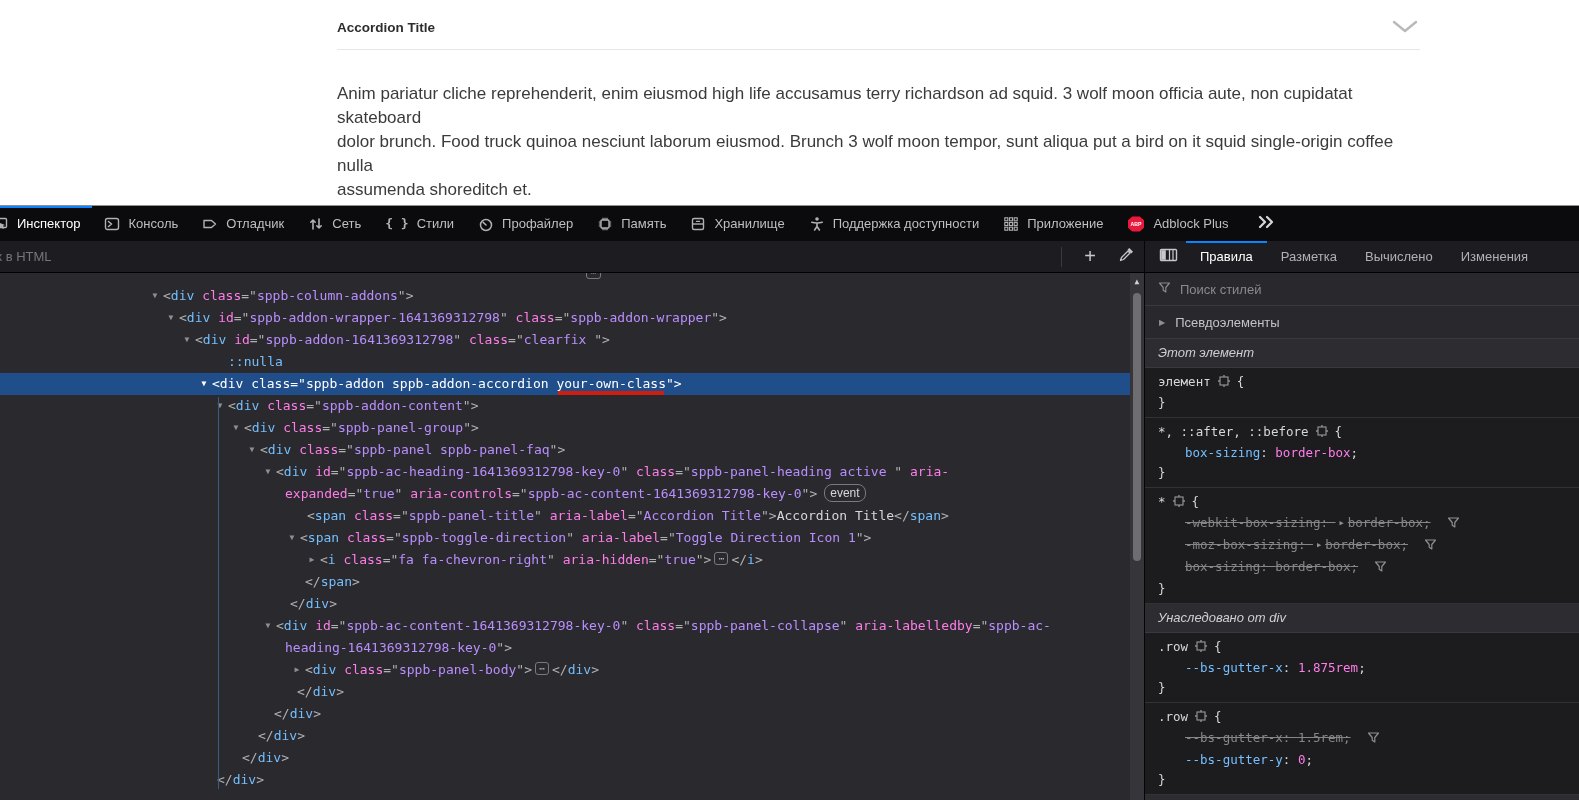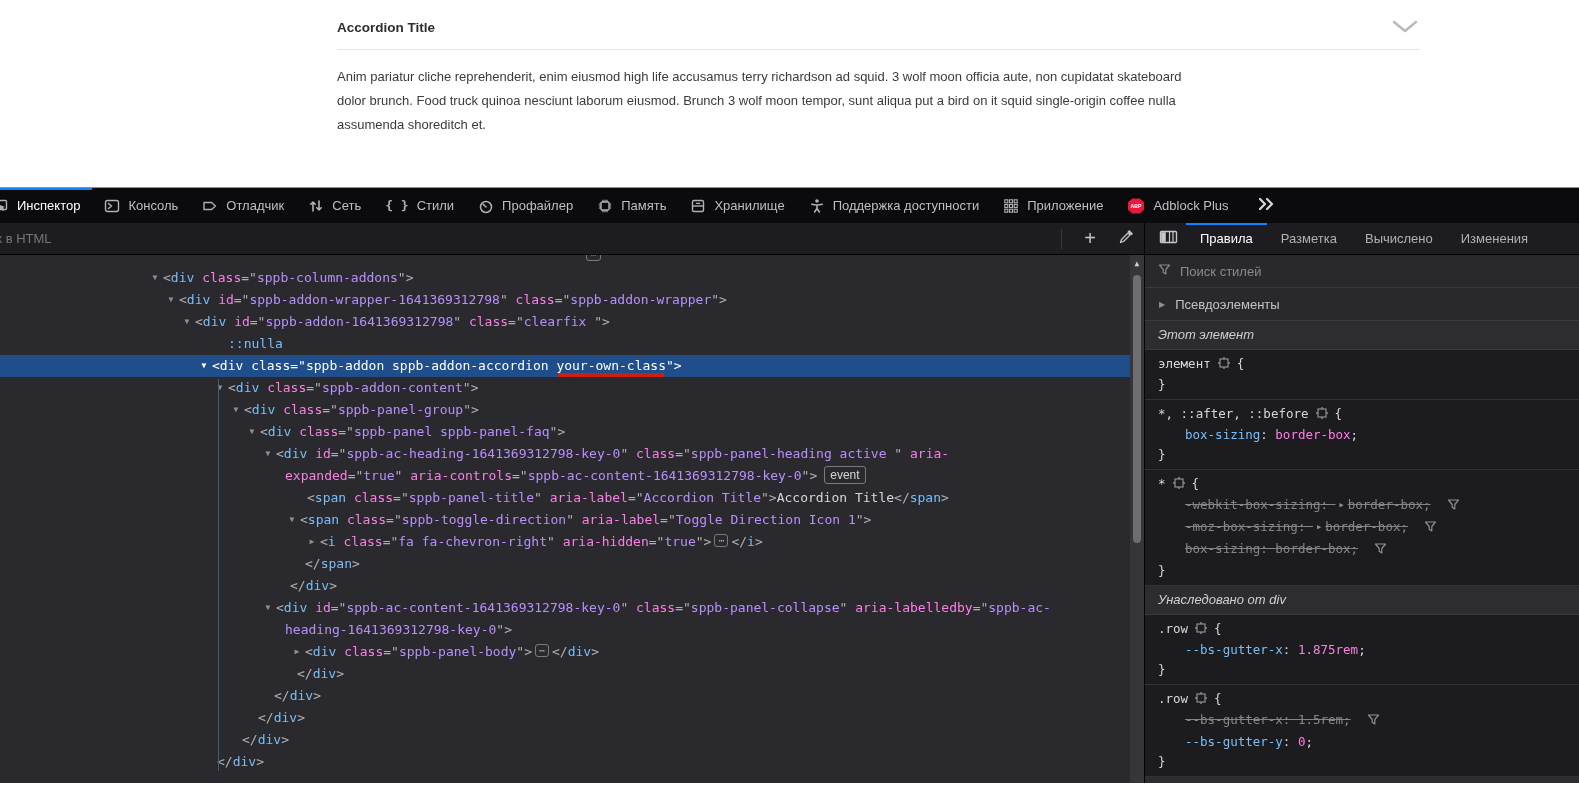--- a/index.html
+++ b/index.html
@@ -2,23 +2,23 @@
 <html style="--accent: #0a84ff; --selection: #204e8a; --tag: #75bfff; --attribute: #ff7de9; --value: #b98eff; --annotation: #cf1d10; --abp_red: #e8193c;"><head>
 <meta charset="utf-8">
 <style>
   html,body{margin:0;padding:0;width:1579px;height:800px;overflow:hidden;background:#fff;
     font-family:"Liberation Sans",sans-serif;}
   
   .content{position:absolute;left:0;top:0;width:1579px;height:205px;background:#fff;}
   .page-heading{position:absolute;left:337px;top:20px;font-size:13.5px;font-weight:bold;color:#2d2d2d;}
   .page-divider{position:absolute;left:337px;top:49px;width:1083px;height:1px;background:#e6e6e6;}
   .page-chevron{position:absolute;left:1392px;top:20px;color:#b9b9b9;}
-  .page-body{position:absolute;left:337px;top:65px;width:1060px;font-size:13px;line-height:24px;color:#3b3b3b;}
-  
-  .devtools{position:absolute;left:0;top:187px;width:1579px;height:595px;background:#0b0b0d;border-top:1px solid #8f8f8f;box-sizing:border-box;}
+  .page-body{position:absolute;left:337px;top:82px;width:1060px;font-size:17px;line-height:24px;color:#3b3b3b;}
+  
+  .devtools{position:absolute;left:0;top:205px;width:1579px;height:595px;background:#0b0b0d;border-top:1px solid #8f8f8f;box-sizing:border-box;}
   
   .tabbar{height:35px;display:flex;align-items:stretch;background:#0b0b0d;overflow:hidden;}
   .tab{position:relative;display:flex;align-items:center;gap:8px;padding:0 12px;color:#bfbfc1;font-size:13px;white-space:nowrap;}
   .tab.active{color:#fff;}
   .tab.active::before{content:"";position:absolute;top:0;left:0;right:0;height:2px;background:var(--accent);}
   .tab .ic{display:flex;align-items:center;color:#b1b1b3;}
   .tab:first-child{padding-left:0;}
   .clip-ic{width:9px;overflow:hidden;}
   .clip-ic svg{margin-left:-8px;}
   .more{display:flex;align-items:center;padding:0 16px;color:#d7d7db;}
@@ -47,21 +47,21 @@
   .mrow.sel{background:var(--selection);}
   .mrow.sel span{color:#fff;}
   .arw{position:absolute;top:0;width:12px;height:22px;line-height:22px;font-size:8px;color:#8f8f93;text-align:center;}
   .sel .arw{color:#fff;}
   .tk-p{color:#b1b1b3;}
   .tk-t{color:var(--tag);}
   .tk-a{color:var(--attribute);}
   .tk-v{color:var(--value);}
   .tk-x{color:#d7d7db;}
   .tk-vu{color:var(--value);box-shadow:0 6px 0 -2px var(--annotation);}
-  .bdg-ev{display:inline-block;margin-left:7px;padding:0 5px;border:1px solid #7a7a7e;border-radius:3px;
+  .bdg-ev{display:inline-block;margin-left:7px;padding:0 5px;border:1px solid #7a7a7e;border-radius:8px;
     font:12px/16px "Liberation Sans",sans-serif;color:#d7d7db;vertical-align:1px;}
   .bdg-dots{display:inline-block;margin:0 3px;padding:0 3px;border:1px solid #7a7a7e;border-radius:3px;
     font-size:10px;line-height:11px;color:#b1b1b3;vertical-align:2px;}
   .guide{position:absolute;left:218px;top:124px;height:392px;width:1px;background:#3b5e80;}
   .msb{position:absolute;right:0;top:0;bottom:0;width:14px;background:#35353a;}
   .msb .up{position:absolute;top:4px;left:0;right:0;text-align:center;font-size:8px;color:#d0d0d2;}
   .msb .thumb{position:absolute;top:20px;left:3px;width:8px;height:268px;background:#6d6d72;border-radius:4px;}
   
   .sidebar{position:absolute;left:1144px;top:67px;width:435px;height:528px;background:#7f1d1d;
     border-left:1px solid #050505;overflow:hidden;box-sizing:border-box;}

